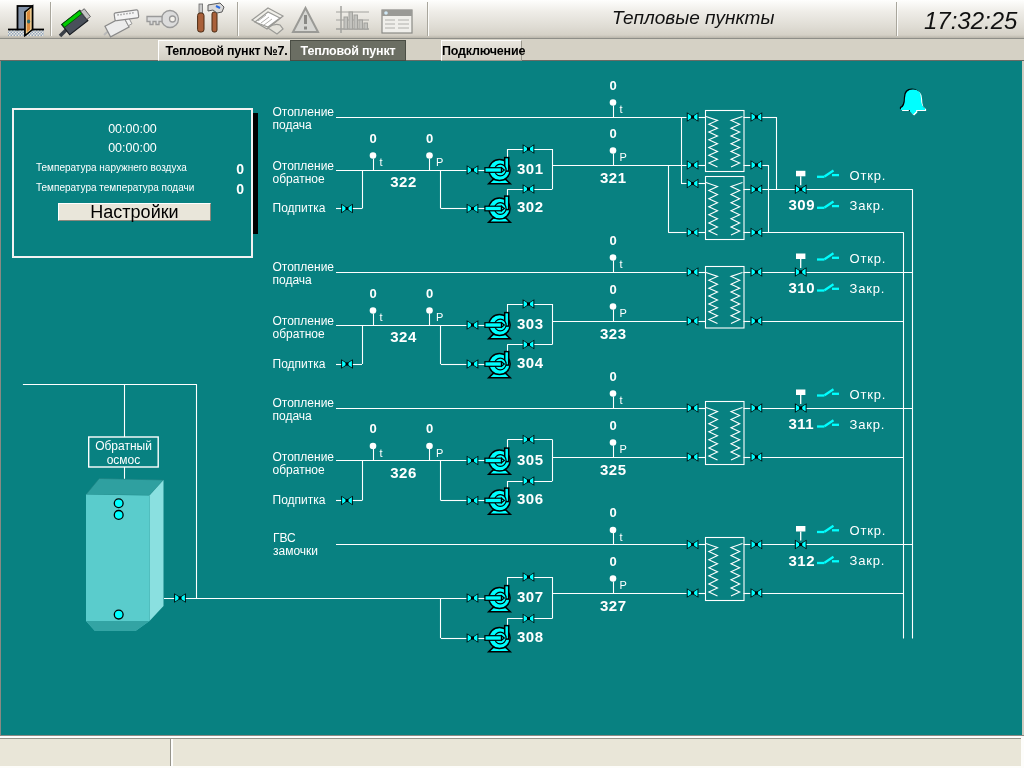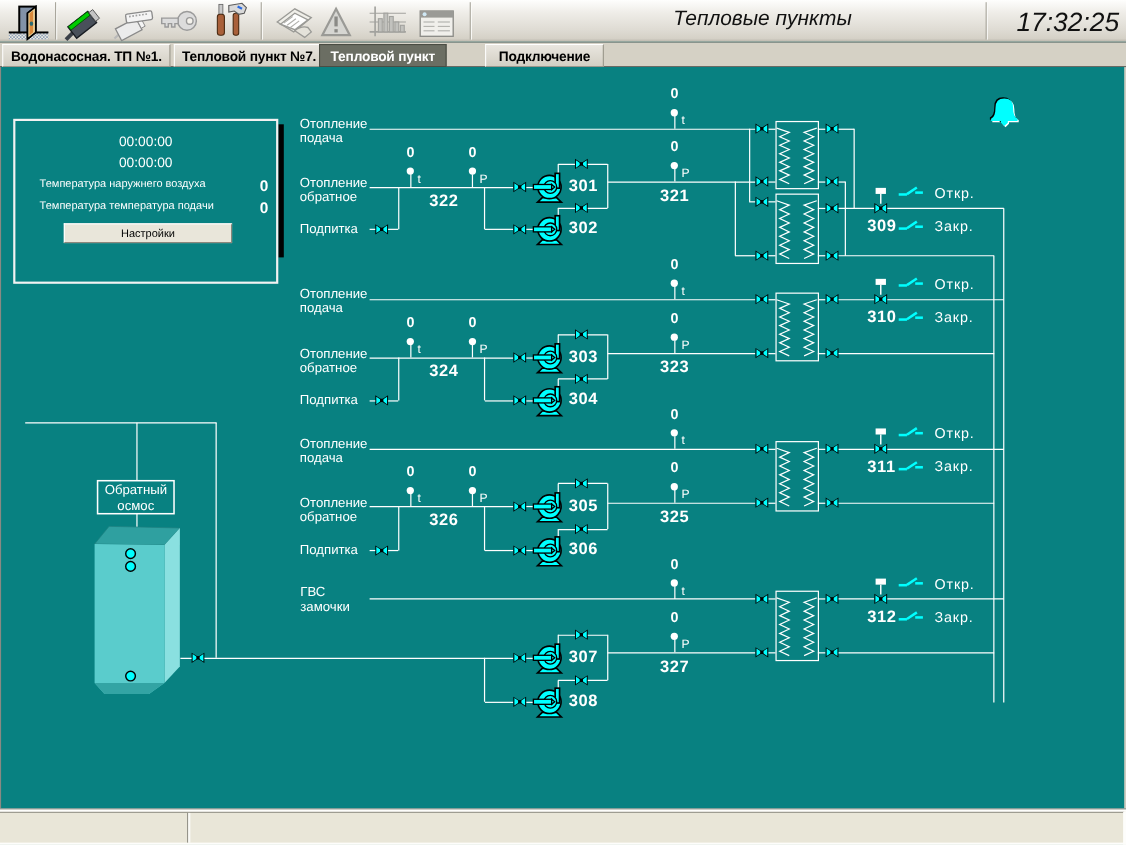--- a/index.html
+++ b/index.html
@@ -16,21 +16,21 @@
 #statusbar .l2 { position:absolute; left:0; top:1px; width:1024px; height:2px; background:#fdfdfb; }
 #statusbar .l3 { position:absolute; left:0; top:3px; width:1022px; height:1px; background:#96948a; }
 #statusbar .l4 { position:absolute; left:0; top:31px; width:1024px; height:2px; background:#fdfdfb; }
 #statusbar .sep { position:absolute; left:170px; top:4px; width:1px; height:27px; background:#96948a; box-shadow:1px 0 0 #fdfdfb, 2px 0 0 #fdfdfb; }
 #statusbar .re { position:absolute; left:1021px; top:3px; width:3px; height:30px; background:#fdfdfb; }
 #panel { left:12px; top:108px; width:241px; height:150px; background:#088181; border:2px solid #f2f2f2; z-index:5; }
 #panelshadow { left:17px; top:113px; width:241px; height:121px; background:#000; z-index:4; }
 #panel .t { position:absolute; width:237px; text-align:center; color:#fff; font-size:12.5px; }
 #panel .lbl { position:absolute; left:22px; color:#fff; font-size:10px; }
 #panel .val { position:absolute; left:214px; width:16px; color:#fff; font-size:14px; font-weight:bold; text-align:right; }
-#btn { position:absolute; left:44px; top:93px; width:153px; height:18px; background:#e9e6da; border:1px solid #8a877c; border-top:1px solid #fff; border-left:1px solid #fff; color:#000; font-size:10px; text-align:center; line-height:17px; }
+#btn { position:absolute; left:44px; top:93px; width:153px; height:18px; background:#e9e6da; border:1px solid #8a877c; border-top:1px solid #fff; border-left:1px solid #fff; color:#000; font-size:18px; text-align:center; line-height:17px; }
 </style></head>
 <body>
 <div id="toolbar" class="abs">
   <svg class="abs" style="left:0;top:0" width="440" height="39" viewBox="0 0 440 39">
 
     <g>
       <path d="M8 29.5 h36 v6.5 h-36 z" fill="url(#dither)"></path>
       <path d="M8 29.5 h10" stroke="#000" stroke-width="1.8"></path>
       <path d="M33 29.5 h11" stroke="#000" stroke-width="1.8"></path>
       <rect x="17.5" y="6" width="14.5" height="23.5" fill="#8292a8" stroke="#000" stroke-width="1.8"></rect>
@@ -125,24 +125,23 @@
     </defs>
   </svg>
   <div class="tsep" style="left:50px"></div>
   <div class="tsep" style="left:237px"></div>
   <div class="tsep" style="left:427px"></div>
   <div class="tsep" style="left:896px"></div>
   <div id="title">Тепловые пункты</div>
   <div id="clock">17:32:25</div>
 </div>
 <div id="tabbar" class="abs">
-  <div class="tab" style="left:2px; width:153px">Водонасосная. ТП №1.</div>
   <div class="tab" style="left:158px; width:137px">Тепловой пункт №7.</div>
   <div class="tab active" style="left:290px; width:116px">Тепловой пункт №3.</div>
-  <div class="tab" style="left:441px; width:108px">Подключение</div>
+  <div class="tab" style="left:441px; width:81px">Подключение</div>
 </div>
 <div id="main" class="abs"></div>
 <svg class="abs" style="left:0; top:0; z-index:3" width="1024" height="768" viewBox="0 0 1024 768" font-family="Liberation Sans, sans-serif">
 <line x1="336" y1="117.5" x2="686.6" y2="117.5" stroke="#ffffff" stroke-width="1.1"></line>
 <line x1="698.6" y1="117.5" x2="705" y2="117.5" stroke="#ffffff" stroke-width="1.1"></line>
 <line x1="613.5" y1="117" x2="613.5" y2="105.5" stroke="#ffffff" stroke-width="1.1"></line>
 <circle cx="613" cy="102.5" r="3.3" fill="#ffffff"></circle>
 <text x="619.5" y="113" font-size="11" fill="#ffffff">t</text>
 <text x="609.5" y="89.5" font-size="13" font-weight="bold" fill="#ffffff">0</text>
 <g transform="translate(692.6,117)">

